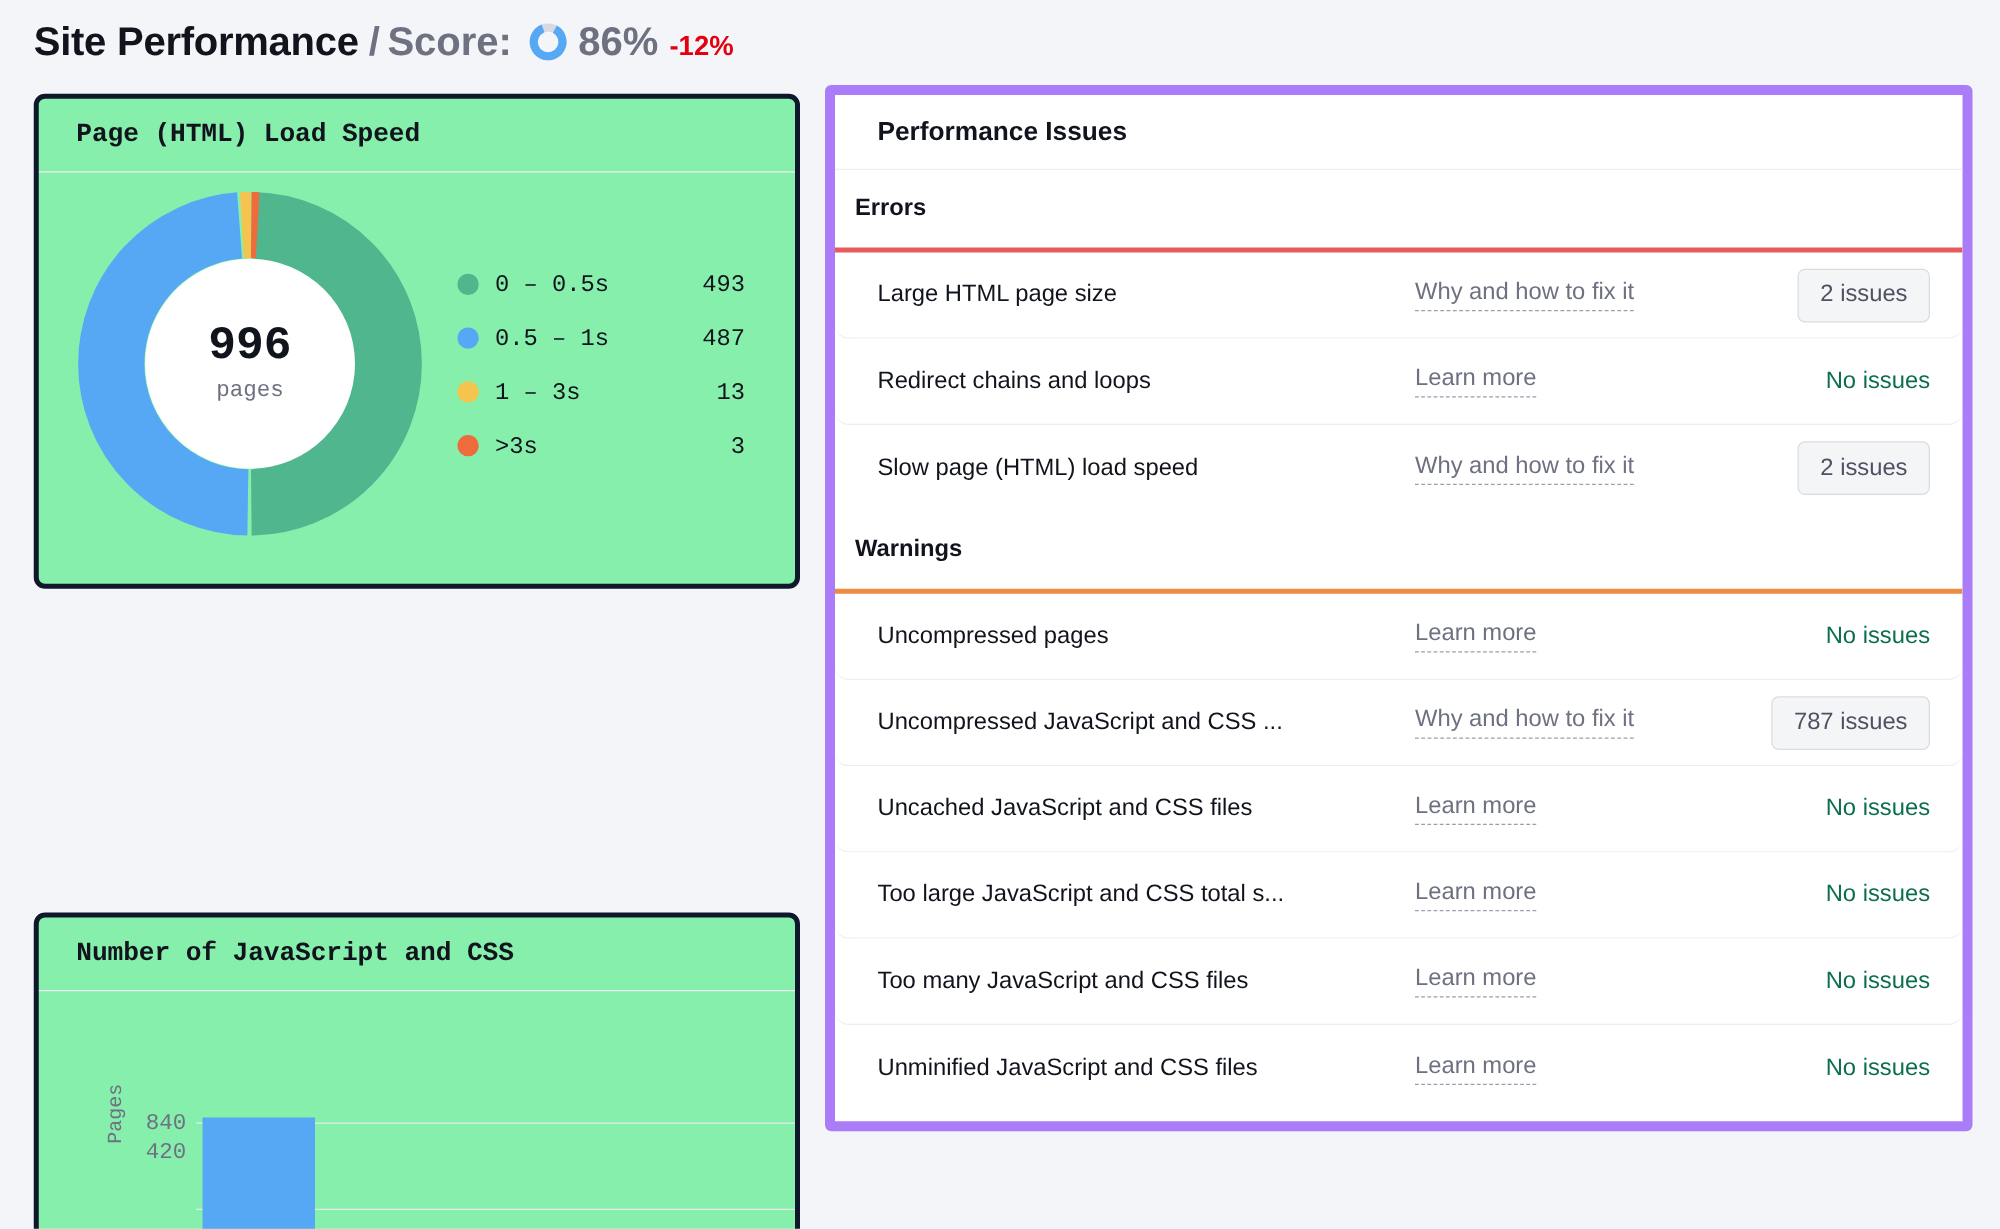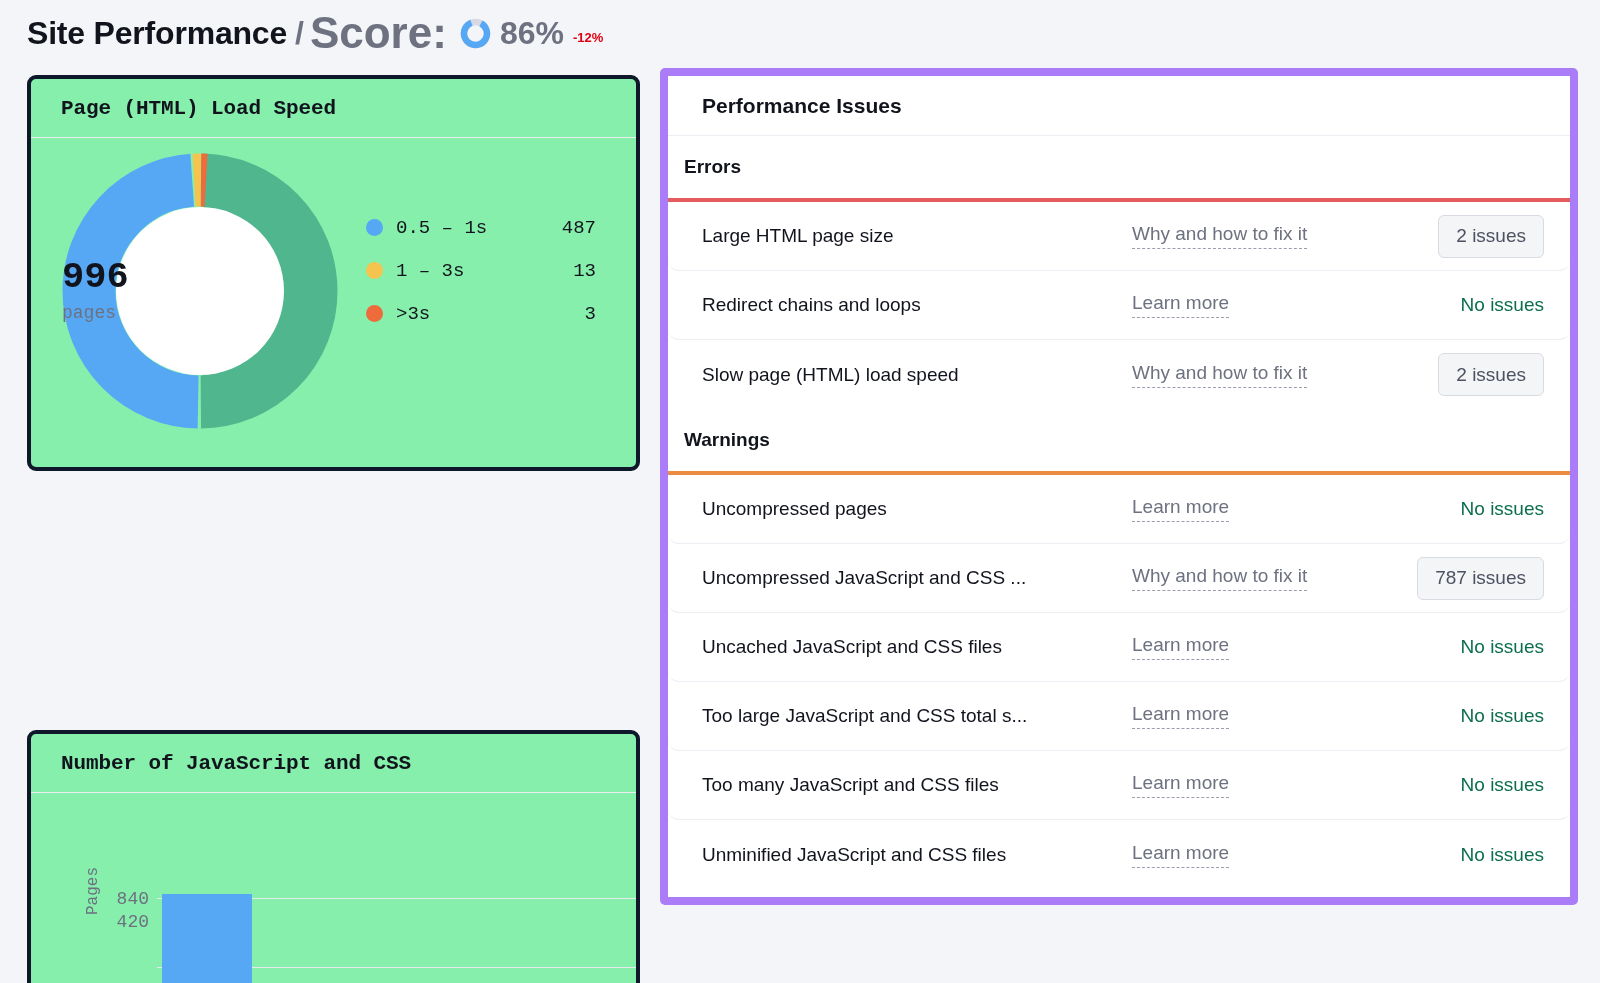--- a/index.html
+++ b/index.html
@@ -37,39 +37,39 @@
     color: #12141d;
     letter-spacing: -0.2px;
   }
   .pt-sep {
     font-size: 32px;
     font-weight: bold;
     color: #6d7180;
     margin: 0 6px 0 8px;
   }
   .pt-score-label {
-    font-size: 44px;
+    font-size: 32px;
     font-weight: bold;
     color: #6d7180;
   }
   .score-ring {
     width: 31px;
     height: 31px;
     margin: 0 9px 0 13px;
     position: relative;
     flex: 0 0 auto;
   }
   .score-ring svg { display: block; }
   .pt-score-value {
     font-size: 32px;
     font-weight: bold;
     color: #6d7180;
   }
   .pt-delta {
-    font-size: 13px;
+    font-size: 22px;
     font-weight: bold;
     color: #e3000f;
     margin-left: 9px;
     position: relative;
     top: 4px;
   }
 
   
   .card {
     position: absolute;
@@ -117,20 +117,21 @@
     top: 15px;
     width: 276px;
     height: 276px;
   }
   .donut-center {
     position: absolute;
     left: 0; top: 0;
     width: 276px; height: 276px;
     display: flex;
     flex-direction: column;
+    align-items: center;
     justify-content: center;
     pointer-events: none;
   }
   .donut-total {
     font-size: 37px;
     font-weight: bold;
     color: #12141d;
     line-height: 1;
   }
   .donut-unit {
@@ -382,20 +383,25 @@
 
           <circle cx="138" cy="138" r="84" fill="#ffffff"></circle>
         </svg>
         <div class="donut-center">
           <div class="donut-total">996</div>
           <div class="donut-unit">pages</div>
         </div>
       </div>
 
       <div class="legend">
+        <div class="legend-row">
+          <span class="legend-dot" style="background:#50b68e"></span>
+          <span class="legend-label">0 – 0.5s</span>
+          <span class="legend-value">493</span>
+        </div>
         <div class="legend-row">
           <span class="legend-dot" style="background:#56a8f5"></span>
           <span class="legend-label">0.5 – 1s</span>
           <span class="legend-value">487</span>
         </div>
         <div class="legend-row">
           <span class="legend-dot" style="background:#f5c44f"></span>
           <span class="legend-label">1 – 3s</span>
           <span class="legend-value">13</span>
         </div>

